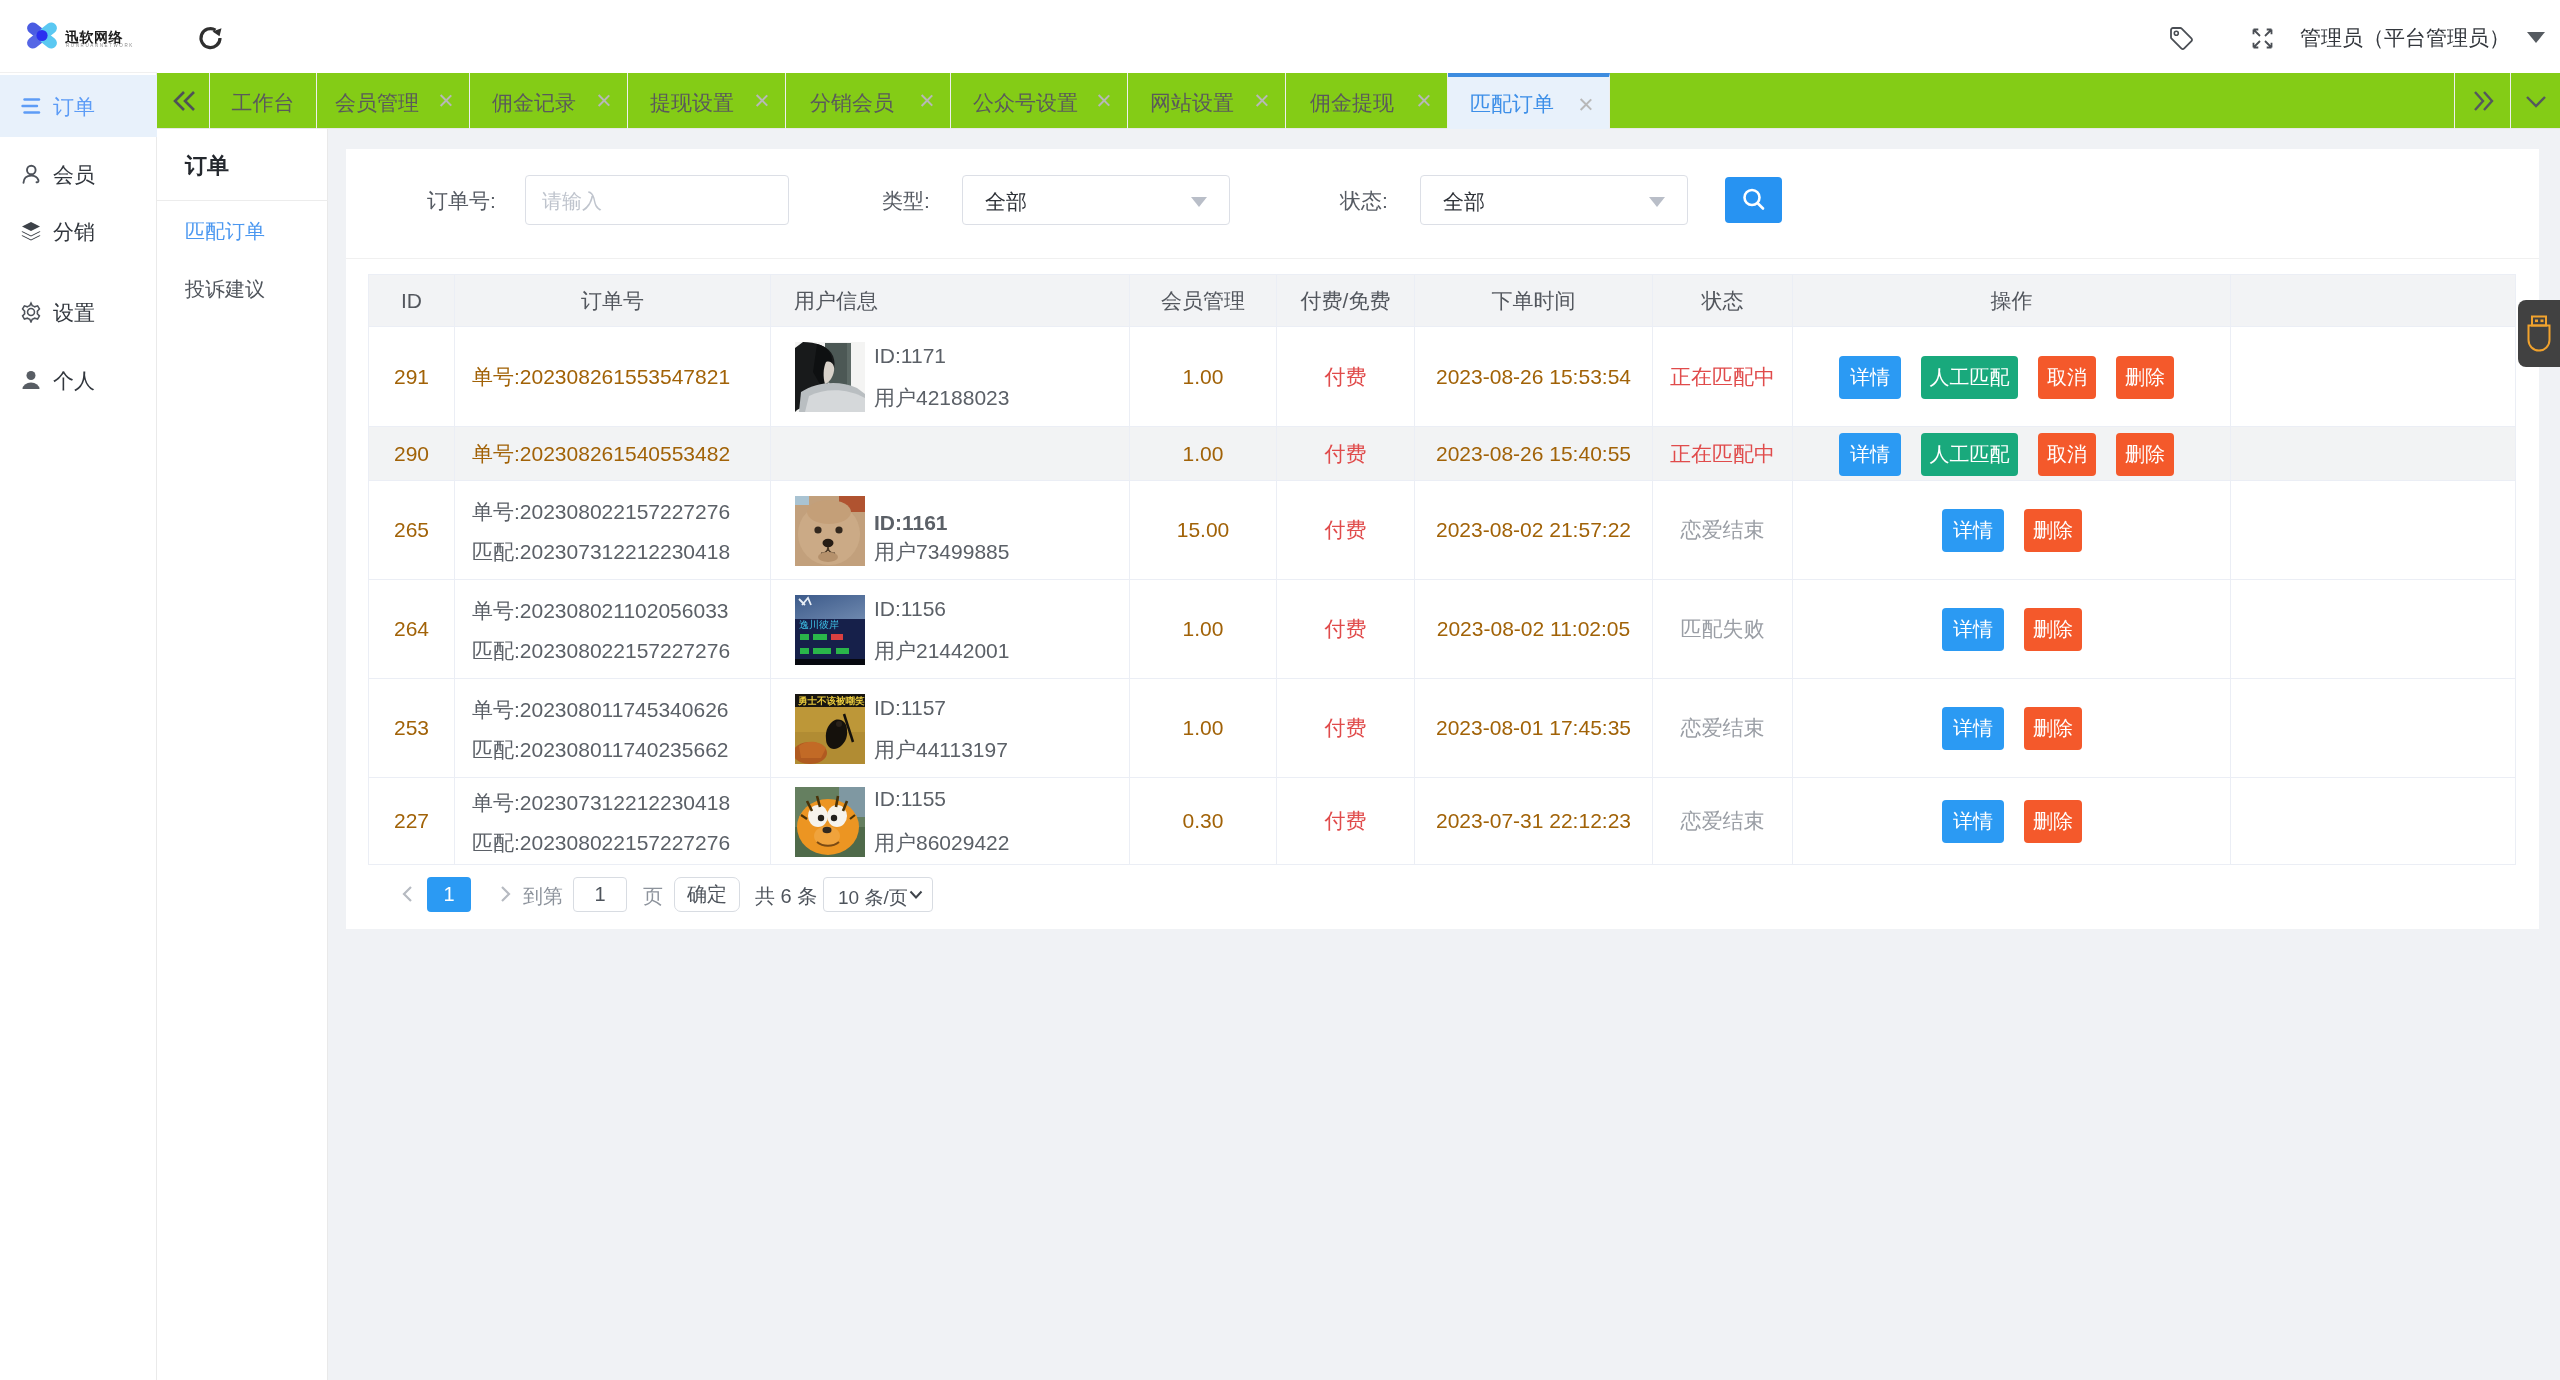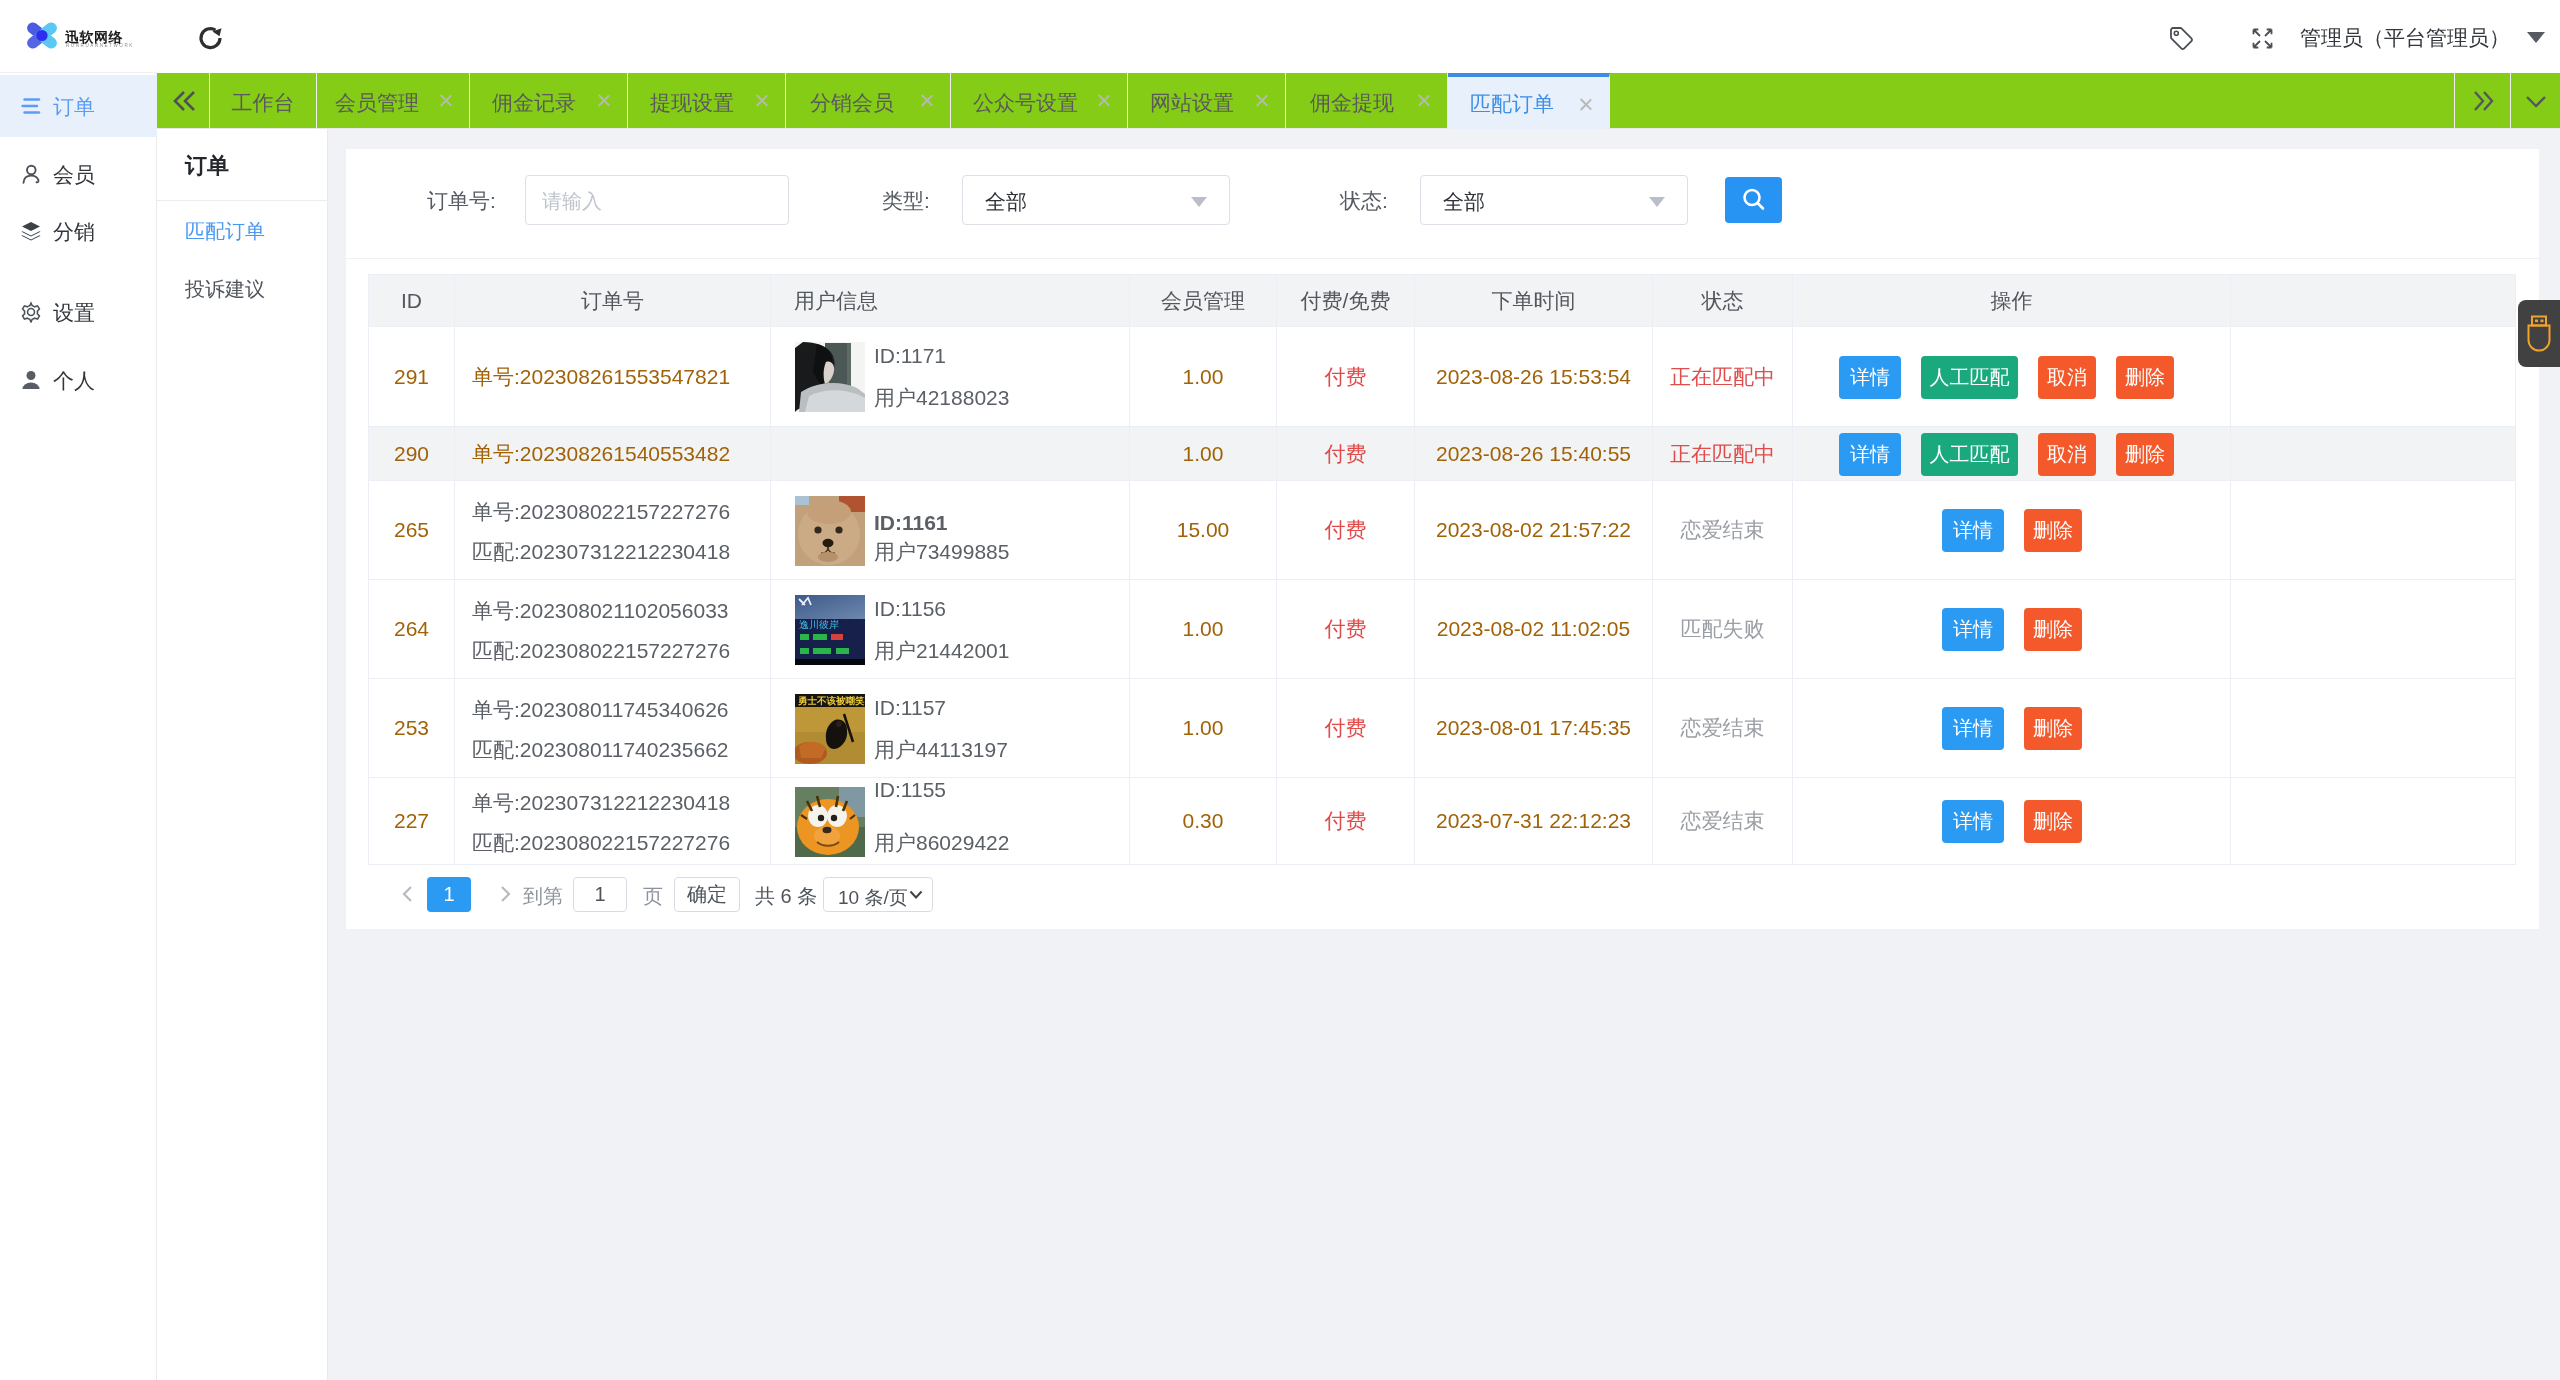--- a/index.html
+++ b/index.html
@@ -508,21 +508,21 @@
                 <ellipse cx="23" cy="29" rx="10" ry="11" fill="#f6f3ec"></ellipse>
                 <ellipse cx="42" cy="29" rx="10" ry="11" fill="#f6f3ec"></ellipse>
                 <circle cx="26" cy="31" r="3.2" fill="#23201b"></circle>
                 <circle cx="39" cy="31" r="3.2" fill="#23201b"></circle>
                 <ellipse cx="32" cy="49" rx="13" ry="10" fill="#f0a33c"></ellipse>
                 <ellipse cx="32" cy="43" rx="4.5" ry="3.2" fill="#33291e"></ellipse>
                 <path d="M22 55 C28 60 38 60 44 55" stroke="#7a4a14" stroke-width="2" fill="none"></path>
                 <path d="M12 14 L17 24 M22 9 L25 20 M43 9 L41 20 M52 14 L48 24" stroke="#4a3208" stroke-width="2.6"></path>
                 <path d="M6 28 L12 32 M60 28 L55 32" stroke="#4a3208" stroke-width="2.2"></path>
               </svg></div>
-            <div class="uinfo" style="top:0;text-align:right;">ID:1155</div>
+            <div class="uinfo" style="top:9px;text-align:right;">ID:1155</div>
             <div class="uinfo" style="top:50.5px;">用户86029422</div>
           </div>
           <div class="cell vmid" style="left:761px;width:147px;">
             <span class="ctext">0.30</span>
           </div>
           <div class="cell vmid" style="left:908px;width:138px;">
             <span class="ctext red">付费</span>
           </div>
           <div class="cell vmid" style="left:1046px;width:238px;">
             <span class="ctext">2023-07-31 22:12:23</span>
@@ -541,21 +541,21 @@
       <svg class="pgchev" style="left:29px" viewBox="0 0 22 22">
           <path d="M14 4 L7 11 L14 18" stroke="#b6bac1" stroke-width="2.2" fill="none"></path>
         </svg>
       <div id="pg1">1</div>
       <svg class="pgchev" style="left:126px" viewBox="0 0 22 22">
           <path d="M8 4 L15 11 L8 18" stroke="#b6bac1" stroke-width="2.2" fill="none"></path>
         </svg>
       <div class="pgtxt" style="left:155px;">到第</div>
       <div class="pgbox" style="left:205px;width:54px;line-height:33px;">1</div>
       <div class="pgtxt" style="left:275px;">页</div>
-      <div class="pgbox" style="left:306px;width:66px;line-height:33px;">确定</div>
+      <div class="pgbox" style="left:306px;width:66px;line-height:33px;border-radius:7px;">确定</div>
       <div class="pgtxt dark" style="left:387px;">共 6 条</div>
       <div class="pgbox" style="left:455px;width:110px;text-align:left;">
           <span style="position:absolute;left:14px;top:7px;font-size:19px;">10 条/页</span>
         <svg style="position:absolute;right:9px;top:12px" width="14" height="10" viewBox="0 0 14 10">
             <path d="M1.5 1.5 L7 7.5 L12.5 1.5" stroke="#3f444b" stroke-width="2" fill="none"></path>
           </svg>
       </div>
     </div>
   </div>
 

